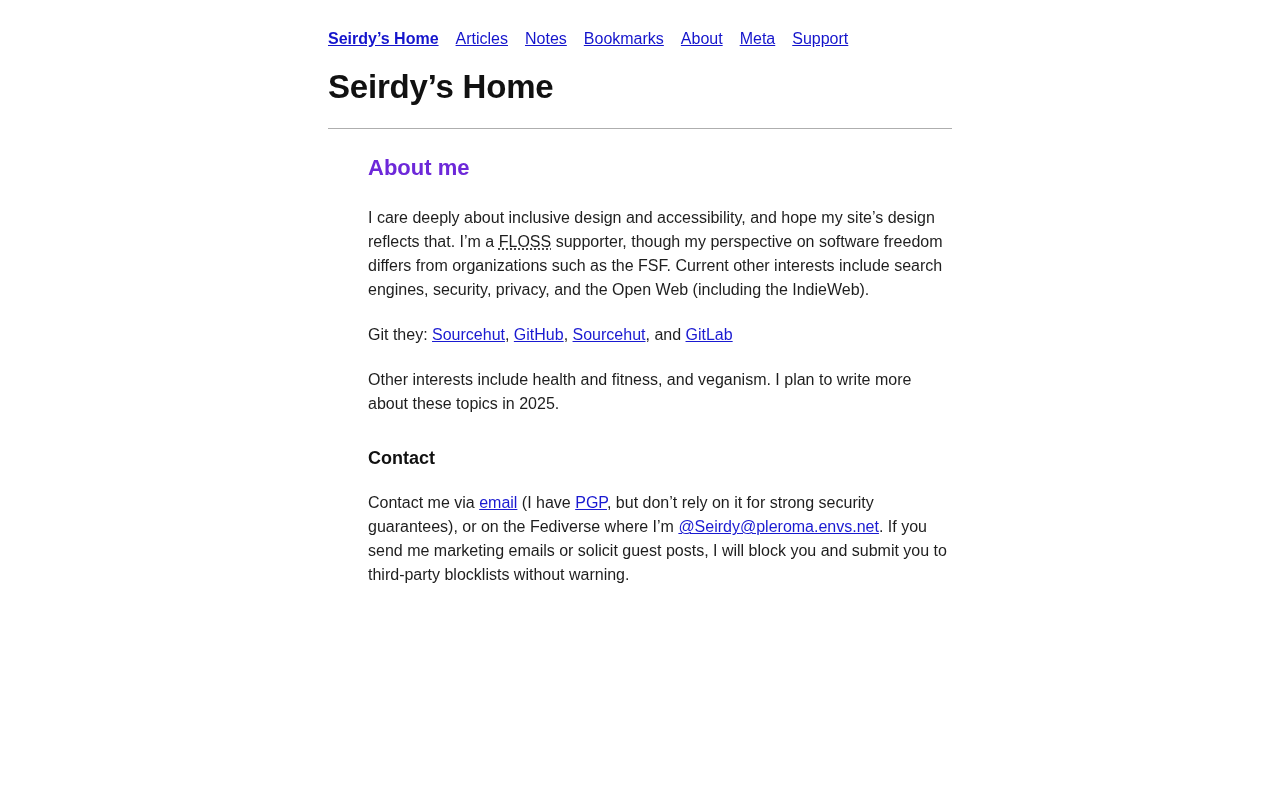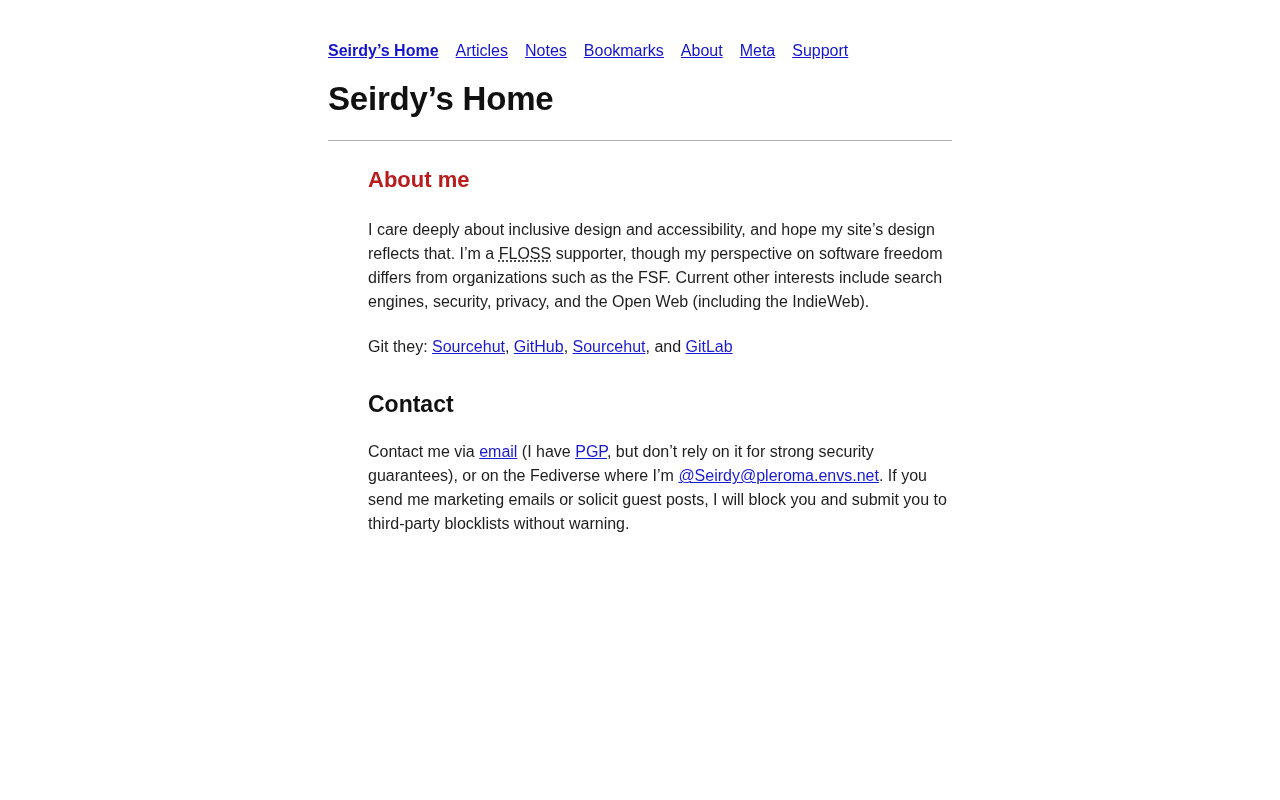--- a/index.html
+++ b/index.html
@@ -13,21 +13,21 @@
     font-size: 16px;
     line-height: 1.5;
     width: 1280px;
     height: 800px;
     overflow: hidden;
     -webkit-font-smoothing: antialiased;
   }
 
   .page {
     width: 624px;
-    margin: 12px auto;
+    margin: 0 auto;
     padding-top: 28px;
     box-sizing: content-box;
   }
 
   
   nav.site-nav {
     font-size: 16px;
     line-height: 1.4;
     margin-bottom: 18px;
     white-space: nowrap;
@@ -71,25 +71,25 @@
   
   section.indent {
     margin-left: 40px;
   }
 
   h2.section-title {
     font-size: 22px;
     font-weight: bold;
     line-height: 1.2;
     margin: 0 0 24px 0;
-    color: #b91c1c;
+    color: #6d28d9;
   }
 
   h3.sub-title {
-    font-size: 23px;
+    font-size: 18px;
     font-weight: bold;
     line-height: 1.2;
     margin: 32px 0 22px 0;
     color: #111111;
   }
 
   a.link {
     color: #1a1ad1;
     text-decoration: underline;
     text-underline-offset: 1px;
@@ -140,20 +140,21 @@
   <section class="indent">
 
     <h2 class="section-title">About me</h2>
 
 
 
     <p><span>I care deeply about inclusive design and accessibility, and hope my site’s design reflects that. I’m a </span><abbr class="abbr">FLOSS</abbr><span> supporter, though my perspective on software freedom differs from organizations such as the FSF. Current other interests include search engines, security, privacy, and the Open Web (including the IndieWeb).</span></p>
 
     <p><span>Git they:</span> <a href="#" class="link">Sourcehut</a><span>, </span><a href="#" class="link">GitHub</a><span>, </span><a href="#" class="link">Sourcehut</a><span>, and </span><a href="#" class="link">GitLab</a></p>
 
+    <p>Other interests include health and fitness, and veganism. I plan to write more about these topics in 2025.</p>
 
 
     <h3 class="sub-title">Contact</h3>
 
     <p><span>Contact me via </span><a href="#" class="link">email</a><span> (I have </span><a href="#" class="link">PGP</a><span>, but don’t rely on it for strong security guarantees), or on the Fediverse where I’m </span><a href="#" class="link">@Seirdy@pleroma.envs.net</a><span>. If you send me marketing emails or solicit guest posts, I will block you and submit you to third-party blocklists without warning.</span></p>
 
   </section>
 </div>
 
 </body></html>

